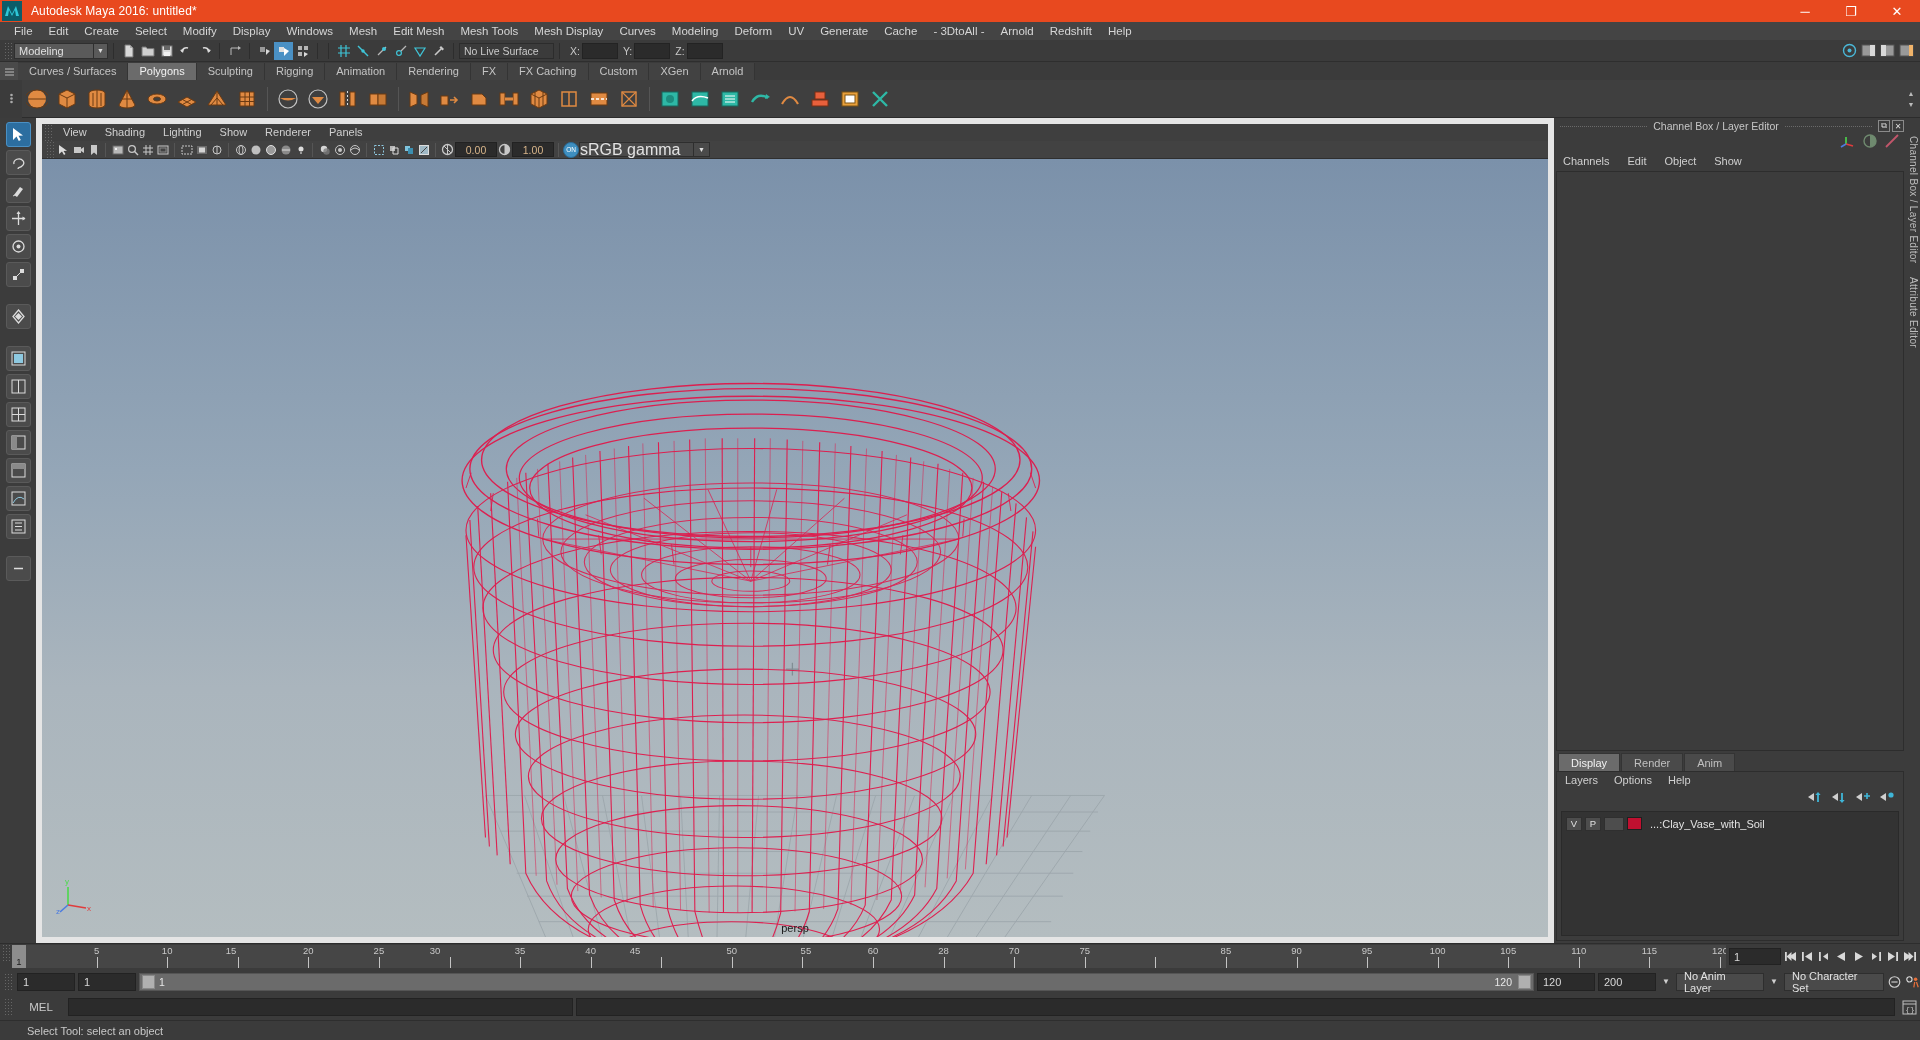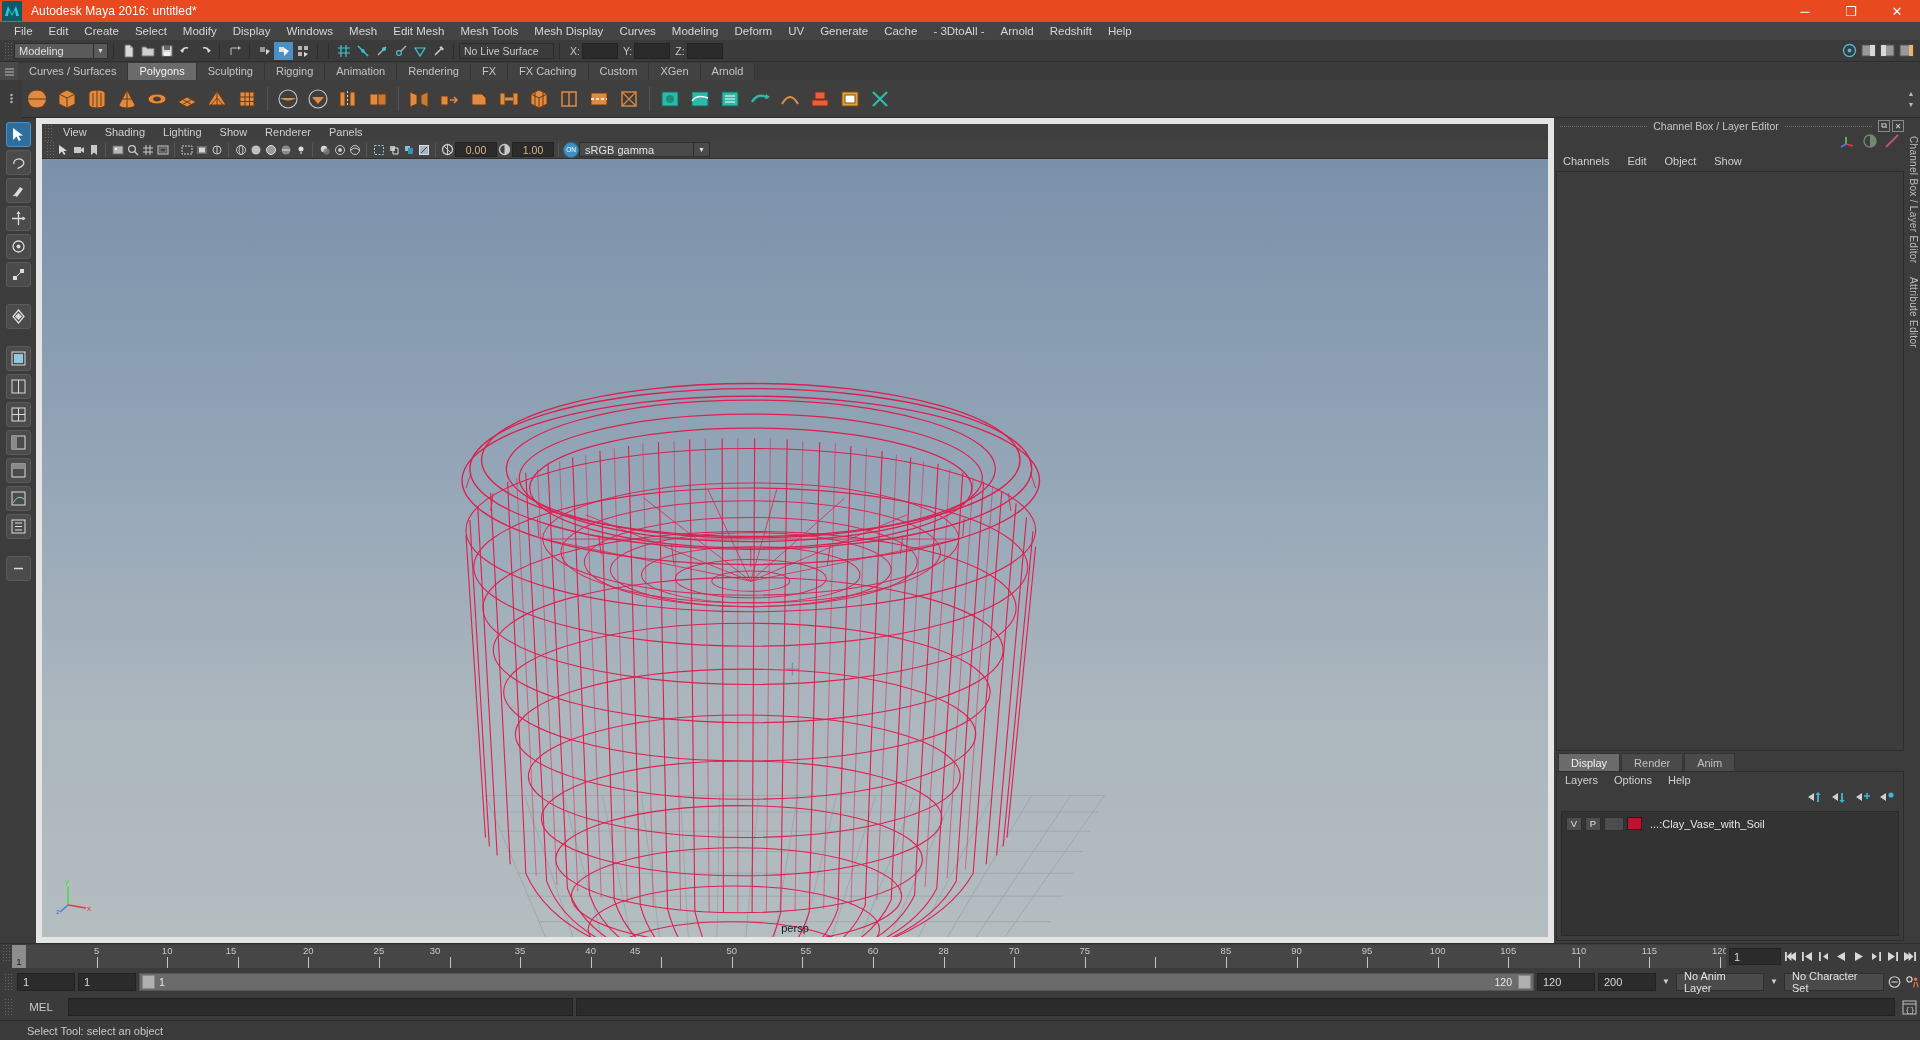--- a/index.html
+++ b/index.html
@@ -74,22 +74,22 @@
   .vpmenu{ height:17px; background:#3f3f3f; display:flex; align-items:center; flex:0 0 17px;}
   .vpmenu .vm{ font-size:11px; color:#d0d0d0; padding:0 9px; line-height:17px;}
   .vptool{ height:18px; background:#424242; display:flex; align-items:center; flex:0 0 18px;
      border-bottom:1px solid #2f2f2f; padding-left:2px;}
   .vt{ width:15px;height:16px; display:flex;align-items:center;justify-content:center; flex:0 0 15px;}
   .vsep2{ width:1px;height:14px;background:#555; margin:0 4px; flex:0 0 1px;}
   .numfield{ width:42px;height:15px;background:#2b2b2b;border:1px solid #222; color:#d8b58a;
      font-size:10.5px; display:flex;align-items:center;justify-content:center; flex:0 0 42px;}
   .onbtn{ width:16px;height:16px;border-radius:8px;background:#3f8fc0; color:#fff; font-size:6.5px;
      display:flex;align-items:center;justify-content:center; border:1px solid #2a6d99; flex:0 0 16px;}
-  .gammasel{ width:115px;height:15px;background:#4a4a4a;border:1px solid #2e2e2e; font-size:11px;
-     color:#e2e2e2; display:flex;align-items:center;padding-left:5px; flex:0 0 115px;}
+  .gammasel{ width:115px;height:15px;background:#4a4a4a;border:1px solid #2e2e2e; font-size:16px;
+     color:#e2e2e2; display:flex;align-items:center;flex:0 0 115px;}
   .gammaarr{ width:16px;height:15px;background:#4a4a4a;border:1px solid #2e2e2e;border-left:none;
      display:flex;align-items:center;justify-content:center;font-size:7px;color:#ddd; flex:0 0 16px;}
 
   .viewport{ flex:1; position:relative; overflow:hidden;
      background:linear-gradient(#7d93ab 0%, #93a5b6 38%, #a8b4bd 62%, #b3bcc0 100%); }
   .vplabel{ position:absolute; bottom:3px; left:0; right:0; text-align:center; font-size:11px;
      color:#1a1a1a; }
   .axisind{ position:absolute; left:14px; bottom:22px; width:40px; height:40px;}
 
   

